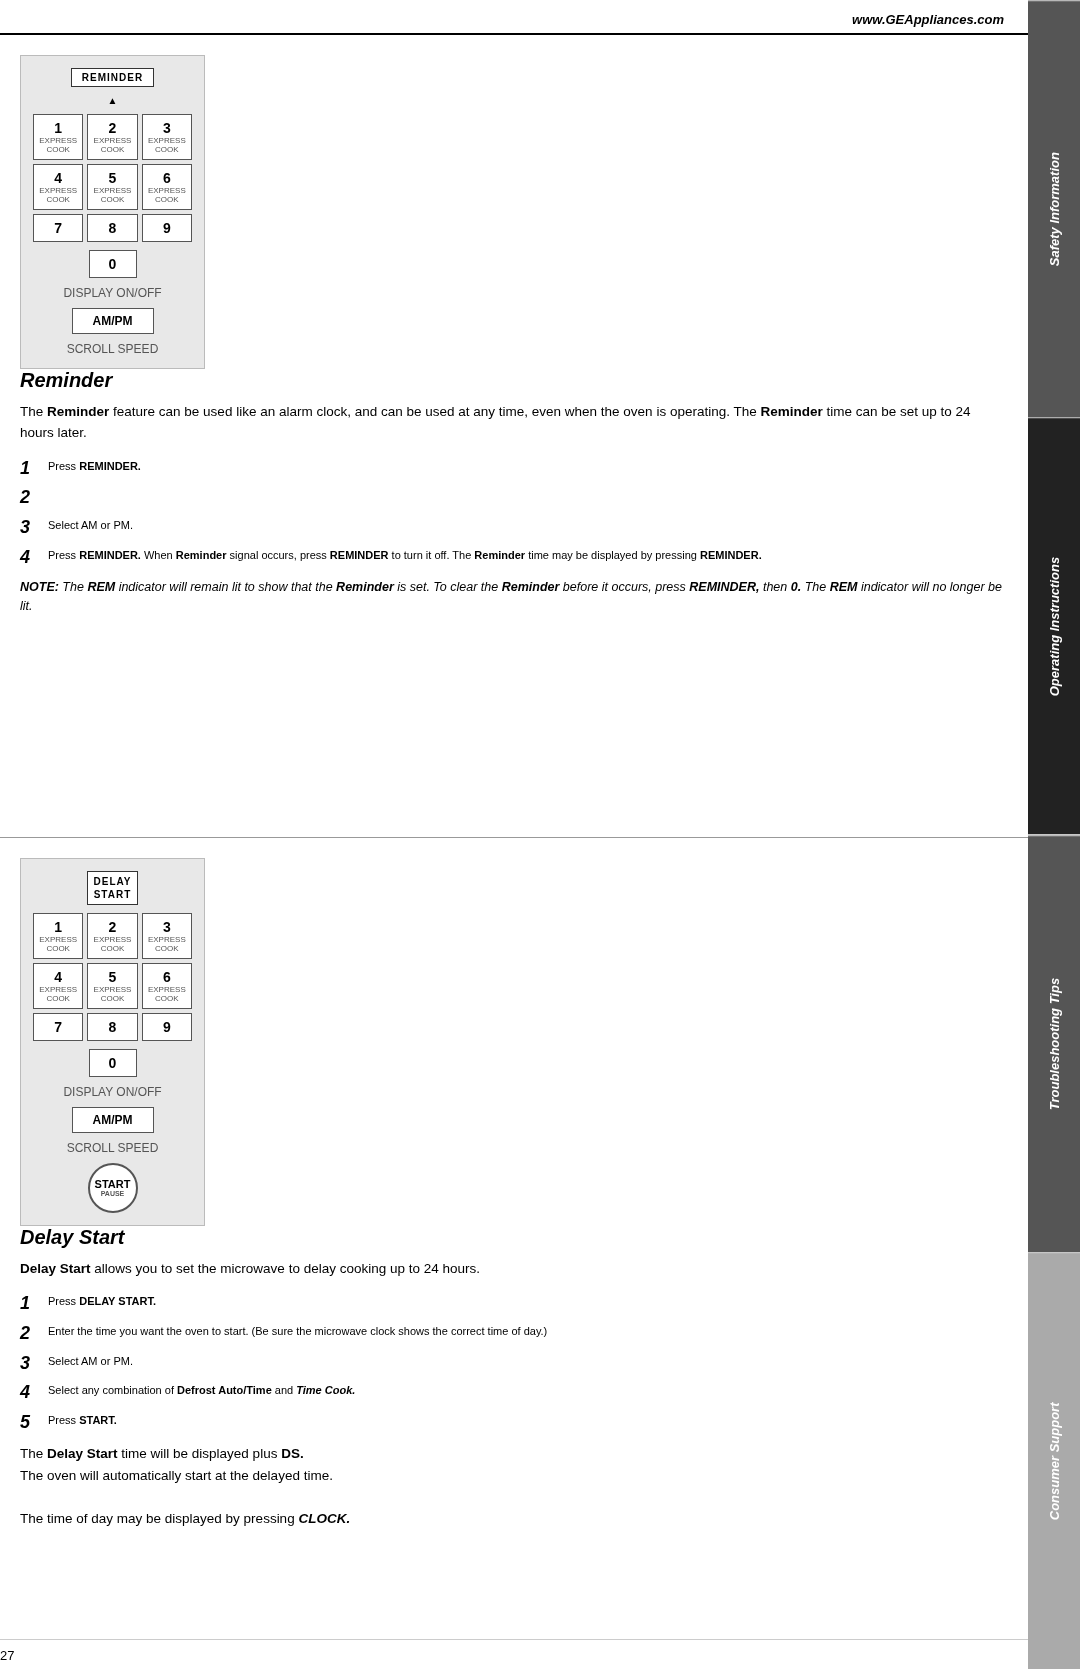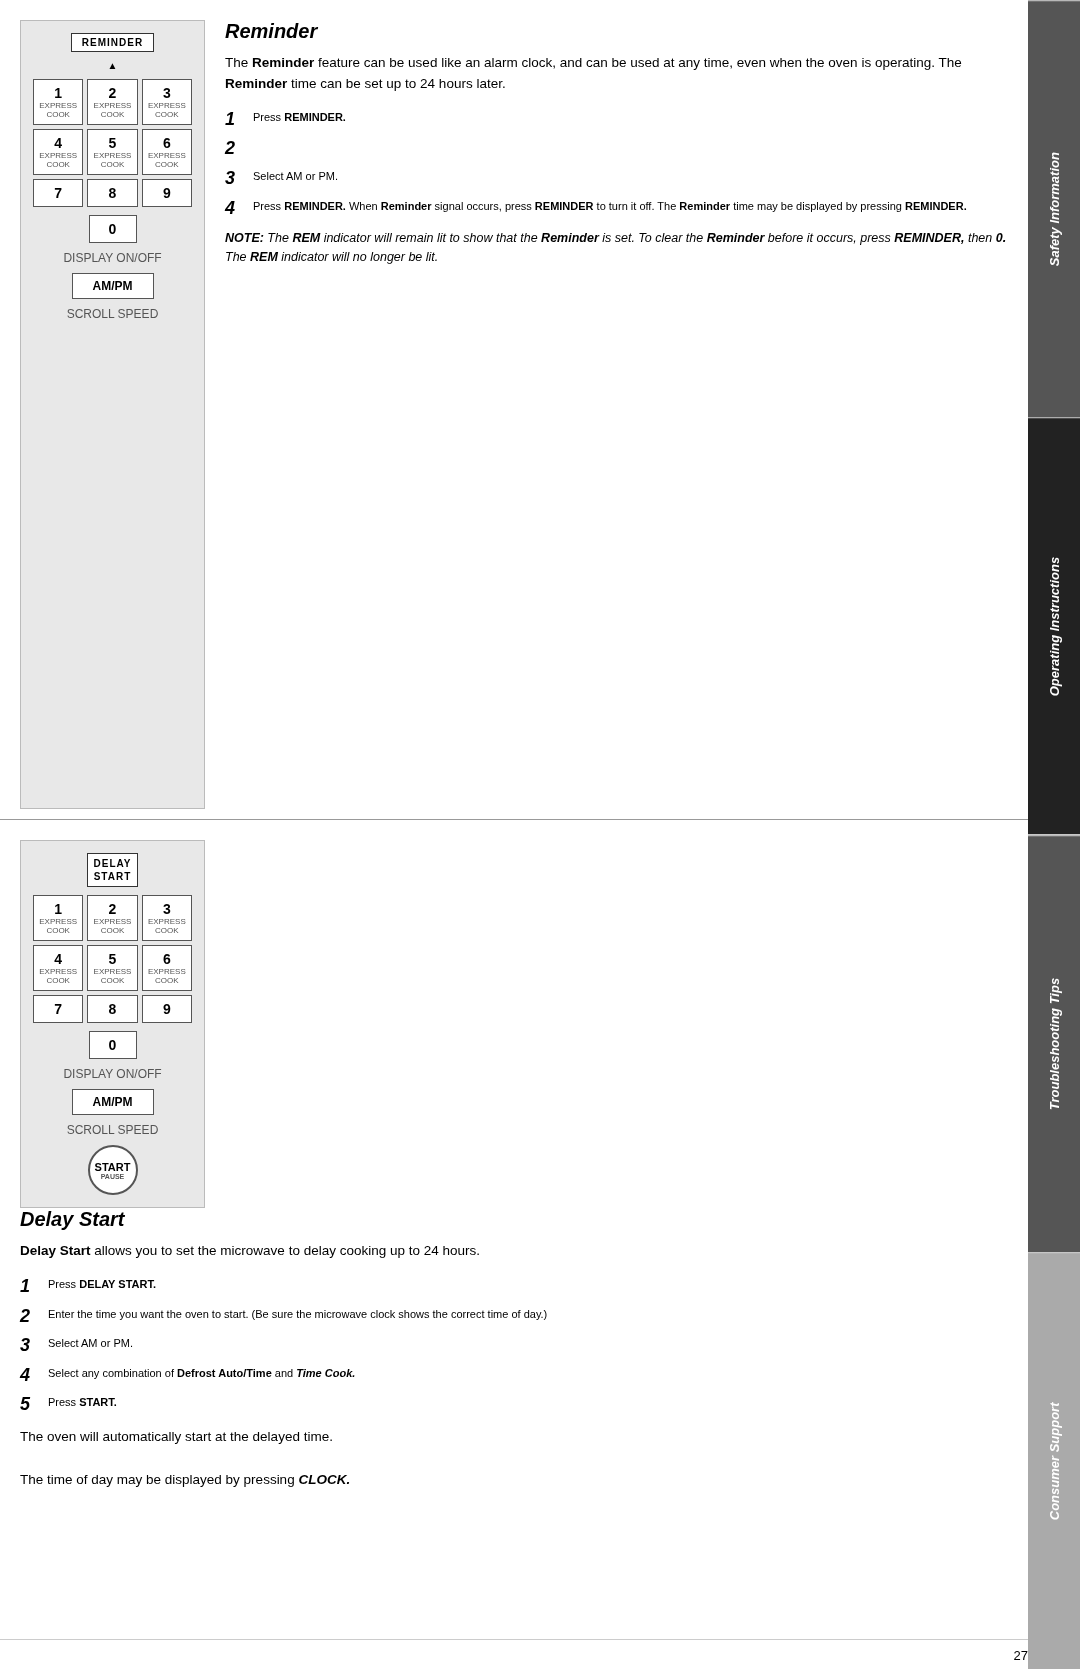--- a/index.html
+++ b/index.html
@@ -70,21 +70,21 @@
       padding: 12px 24px 6px 24px;
       border-bottom: 2px solid #000;
       font-size: 13px;
       font-style: italic;
       font-weight: bold;
     }
 
     
     .section-reminder {
       display: flex;
-      flex-direction: row;
+      flex-direction: column;
       padding: 20px 20px 10px 20px;
       border-bottom: 1px solid #999;
       flex: 1;
     }
 
     
     .section-delay {
       display: flex;
       flex-direction: column;
       padding: 20px 20px 10px 20px;
@@ -227,22 +227,22 @@
       line-height: 1.5;
     }
     .note-block {
       font-size: 12.5px;
       line-height: 1.5;
       margin-top: 8px;
     }
 
     
     .footer {
-      text-align: right;
-      padding: 8px 0 6px 18px;
+      text-align: left;
+      padding: 8px 0 6px 0;
       font-size: 13px;
       border-top: 1px solid #ccc;
     }
 
     .delay-keypad-label {
       font-size: 10px;
       font-weight: bold;
       text-align: center;
       border: 1px solid #333;
       padding: 3px 6px;
@@ -264,20 +264,23 @@
   <div class="sidebar-tab medium">
     <span>Troubleshooting Tips</span>
   </div>
   <div class="sidebar-tab light">
     <span>Consumer Support</span>
   </div>
 </div>
 
 <div class="main-content">
 
+  <div class="header">
+    <span>www.GEAppliances.com</span>
+  </div>
 
   <div class="section-reminder">
 
     <div class="keypad-panel">
       <div class="keypad-label">REMINDER</div>
       <div class="keypad-arrow-up">▲</div>
       <div class="keypad-grid">
         <div class="keypad-btn">1<span class="sub-label">EXPRESS COOK</span></div>
         <div class="keypad-btn">2<span class="sub-label">EXPRESS COOK</span></div>
         <div class="keypad-btn">3<span class="sub-label">EXPRESS COOK</span></div>
@@ -379,20 +382,21 @@
         <li class="step-item">
           <span class="step-number"><em>4</em></span>
           <span class="step-text">Select any combination of <strong>Defrost Auto/Time</strong> and <strong><em>Time Cook.</em></strong></span>
         </li>
         <li class="step-item">
           <span class="step-number"><em>5</em></span>
           <span class="step-text">Press <strong>START.</strong></span>
         </li>
       </ul>
       <div style="font-size:13.5px; line-height:1.6;">
+        <p>The <strong>Delay Start</strong> time will be displayed plus <strong>DS.</strong></p>
         <p>The oven will automatically start at the delayed time.</p>
         <br>
         <p>The time of day may be displayed by pressing <strong><em>CLOCK.</em></strong></p>
       </div>
     </div>
   </div>
 
   <div class="footer">
     <span>27</span>
   </div>

